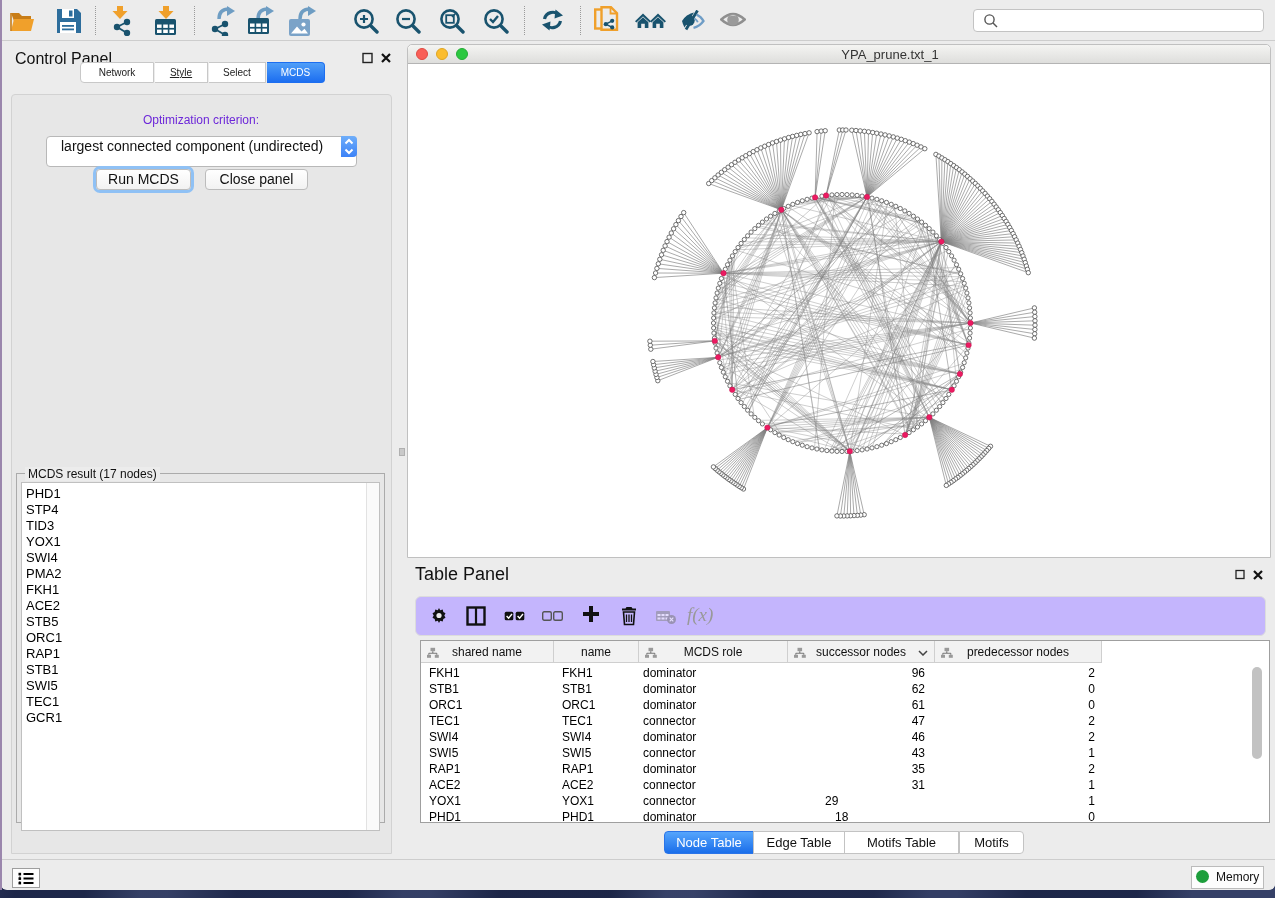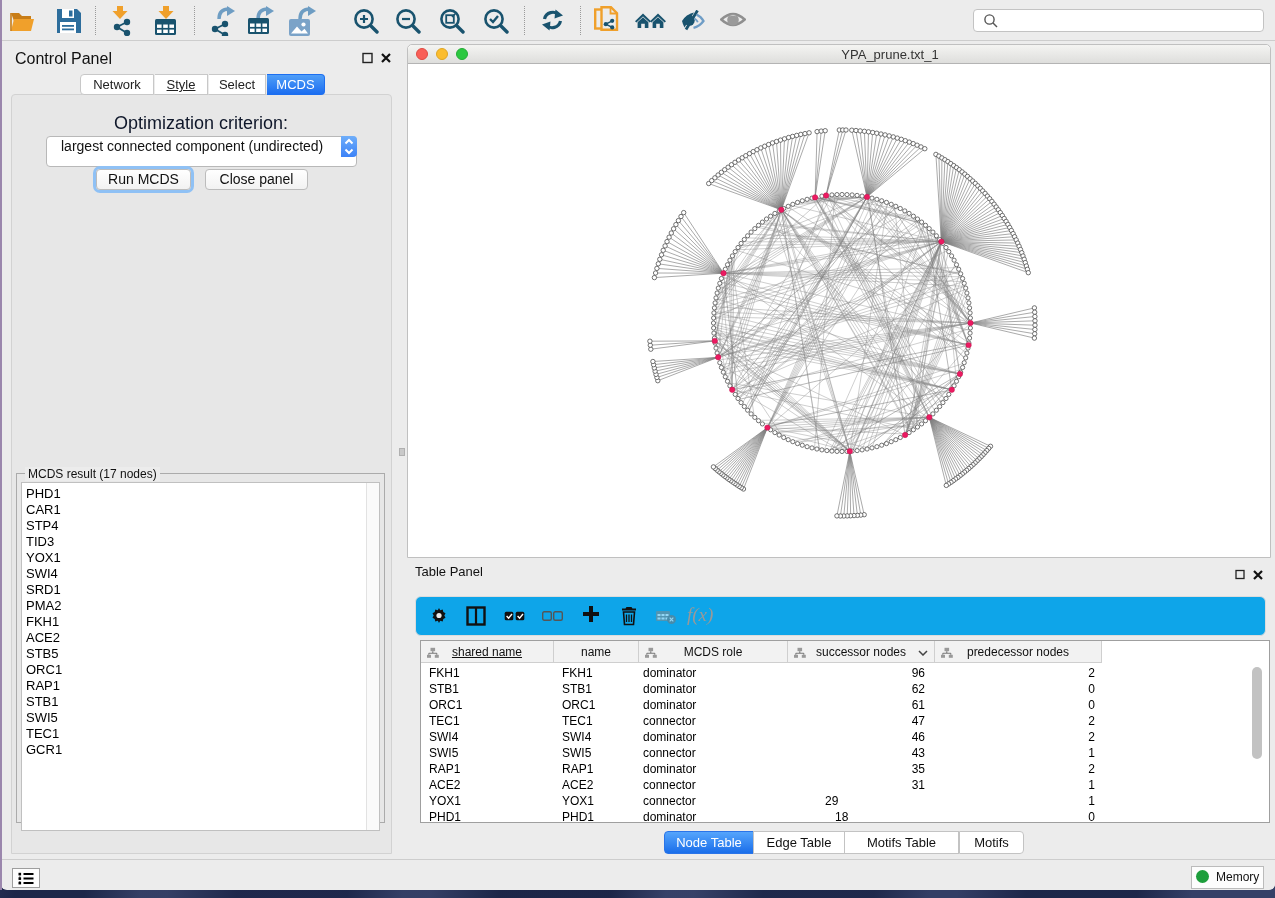--- a/index.html
+++ b/index.html
@@ -8,37 +8,37 @@
 #win { position:absolute; left:1px; top:0; width:1274px; height:890px; background:#ececec; border-radius:0 0 6px 6px; overflow:hidden; }
 
 #toolbar { position:absolute; left:0; top:0; width:1274px; height:41px; background:#ececec; border-bottom:1px solid #cdcdcd; }
 .tbi { position:absolute; top:7px; }
 .tsep { position:absolute; top:6px; width:1px; height:29px; background:transparent; border-left:1px dotted #9a9a9a; }
 #search { position:absolute; left:972px; top:9px; width:291px; height:23px; background:#fff; border:1px solid #c3c3c3; border-radius:4px; }
 
 #cpanel { position:absolute; left:0; top:41px; width:396px; height:818px; background:#ececec; }
 #cp-title { position:absolute; left:14px; top:9px; font-size:16px; color:#111; }
 #cp-content { position:absolute; left:10px; top:53px; width:381px; height:760px; background:#e7e7e7; border:1px solid #d2d2d2; border-radius:4px 4px 0 0; }
-.cptab { position:absolute; top:33px; height:21px; background:#fff; border:1px solid #c8c8c8; border-left:none; font-size:13px; color:#222; text-align:center; line-height:20px; }
-#opt-label { position:absolute; left:0; top:72px; width:400px; text-align:center; font-size:18px; color:#0f172a; }
+.cptab { position:absolute; top:21px; height:21px; background:#fff; border:1px solid #c8c8c8; border-left:none; font-size:10px; color:#222; text-align:center; line-height:20px; }
+#opt-label { position:absolute; left:0; top:72px; width:400px; text-align:center; font-size:12px; color:#6d28d9; }
 #dropdown { position:absolute; left:45px; top:95px; width:311px; height:31px; background:#fff; border:1px solid #b8b8b8; border-radius:4px; font-size:14px; color:#111; line-height:19px; }
 #dd-btn { position:absolute; right:-1px; top:-1px; width:16px; height:21px; border-radius:0 4px 4px 0; background:linear-gradient(#6faefa,#3b82f7); }
 .btn { position:absolute; height:21px; background:linear-gradient(#ffffff,#f2f2f2); border:1px solid #bcbcbc; border-radius:4px; font-size:14px; color:#111; text-align:center; line-height:19px; }
 #grp { position:absolute; left:15px; top:432px; width:369px; height:350px; border:1px solid #ababab; }
 #grp-title { position:absolute; left:8px; top:-7px; background:#ececec; padding:0 3px; font-size:12px; color:#111; }
 #mlist { position:absolute; left:4px; top:8px; width:359px; height:349px; background:#fff; border:1px solid #c0c0c0; font-size:13px; color:#000; padding-top:3px; }
 #mlist .it { height:16px; line-height:16px; padding-left:4px; }
 #mscroll { position:absolute; right:0px; top:0px; width:13px; height:347px; background:#fafafa; border-left:1px solid #e2e2e2; }
 #netwin { position:absolute; left:406px; top:44px; width:864px; height:514px; background:#fff; border:1px solid #c0c0c0; border-radius:5px 5px 0 0; }
 #nettitle { position:absolute; left:100px; top:0; width:764px; height:19px; text-align:center; font-size:13px; color:#333; line-height:19px; }
 .tl { position:absolute; top:3px; width:12px; height:12px; border-radius:6px; }
 
 #tpanel { position:absolute; left:406px; top:558px; width:868px; height:301px; background:#ececec; }
-#tp-title { position:absolute; left:8px; top:6px; font-size:13px; color:#111; }
-#tp-toolbar { position:absolute; left:8px; top:38px; width:851px; height:40px; background:#0ea5e9; border:1px solid #dcdcdc; border-radius:6px; }
+#tp-title { position:absolute; left:8px; top:6px; font-size:18px; color:#111; }
+#tp-toolbar { position:absolute; left:8px; top:38px; width:851px; height:40px; background:#c4b5fd; border:1px solid #dcdcdc; border-radius:6px; }
 #ttable { position:absolute; left:13px; top:82px; width:850px; height:183px; background:#fff; border:1px solid #9f9f9f; font-size:12px; }
 .th { position:absolute; top:0px; height:22px; background:#f2f2f2; border-right:1px solid #cfcfcf; border-bottom:1px solid #cfcfcf; font-size:12px; color:#111; text-align:center; line-height:23px; }
 .tr { position:absolute; height:16px; line-height:16px; width:100%; }
 #tscroll { position:absolute; left:831px; top:26px; width:10px; height:92px; background:#c2c2c2; border-radius:5px; }
 .btab { position:absolute; top:273px; height:23px; background:#fff; border:1px solid #c3c3c3; font-size:13px; color:#111; text-align:center; line-height:22px; }
 
 #status { position:absolute; left:0; top:859px; width:1274px; height:29px; background:#ececec; border-top:1px solid #cdcdcd; }
 #membtn { position:absolute; right:11px; top:6px; width:73px; height:23px; background:#fdfdfd; border:1px solid #bbb; font-size:12px; color:#111; line-height:21px; text-align:center; }
 #listbtn { position:absolute; left:11px; top:8px; width:28px; height:20px; background:#fdfdfd; border:1.5px solid #9e9e9e; }
 </style></head>
@@ -215,26 +215,24 @@
             <path d="M4.5 7.5 L8 4 L11.5 7.5" fill="none" stroke="#fff" stroke-width="2"></path>
             <path d="M4.5 13.5 L8 17 L11.5 13.5" fill="none" stroke="#fff" stroke-width="2"></path>
           </svg>
         </div></div>
     <div class="btn" style="left:95px;top:128px;width:95px;box-shadow:0 0 0 3px #8fc1f5;">Run MCDS</div>
     <div class="btn" style="left:204px;top:128px;width:103px;">Close panel</div>
     <div id="grp">
         <div id="grp-title">MCDS result (17 nodes)</div>
       <div id="mlist">
         <div class="it">PHD1</div>
-          <div class="it">CAR1</div>
           <div class="it">STP4</div>
           <div class="it">TID3</div>
         <div class="it">YOX1</div>
           <div class="it">SWI4</div>
-          <div class="it">SRD1</div>
           <div class="it">PMA2</div>
         <div class="it">FKH1</div>
           <div class="it">ACE2</div>
           <div class="it">STB5</div>
           <div class="it">ORC1</div>
         <div class="it">RAP1</div>
           <div class="it">STB1</div>
           <div class="it">SWI5</div>
           <div class="it">TEC1</div>
         <div class="it">GCR1</div>
@@ -1088,21 +1086,21 @@
             </g>
             <circle cx="15.5" cy="11.5" r="4.5" fill="#777"></circle>
             <path d="M13.7 9.7 l3.6 3.6 M17.3 9.7 l-3.6 3.6" stroke="#fff" stroke-width="1.2"></path>
           </g>
         </svg>
         <svg style="position:absolute;left:271px;top:8px;" width="34" height="22" viewBox="0 0 34 22">
           <text x="0" y="16" font-family="Liberation Serif,serif" font-style="italic" font-size="19" fill="#999">f(x)</text>
         </svg>
       </div>
     <div id="ttable">
-      <div class="th" style="left:0px;width:133px;text-decoration:underline;"><span>shared name</span></div>
+      <div class="th" style="left:0px;width:133px;"><span>shared name</span></div>
         <svg width="12" height="12" viewBox="0 0 12 12" style="position:absolute;left:6px;top:6px;">
           <g fill="none" stroke="#777" stroke-width="1.1">
             <rect x="3.5" y="0.8" width="4.6" height="3.4" fill="#999" stroke="none"></rect>
             <path d="M5.8 4.2 v2 M1.8 6.2 h8 M1.8 6.2 v1.6 M9.8 6.2 v1.6"></path>
             <rect x="0" y="7.8" width="4" height="3" fill="#999" stroke="none"></rect>
             <rect x="7.8" y="7.8" width="4" height="3" fill="#999" stroke="none"></rect>
           </g>
         </svg>
         <div class="th" style="left:133px;width:85px;"><span>name</span></div>
         <div class="th" style="left:218px;width:149px;"><span>MCDS role</span></div>

